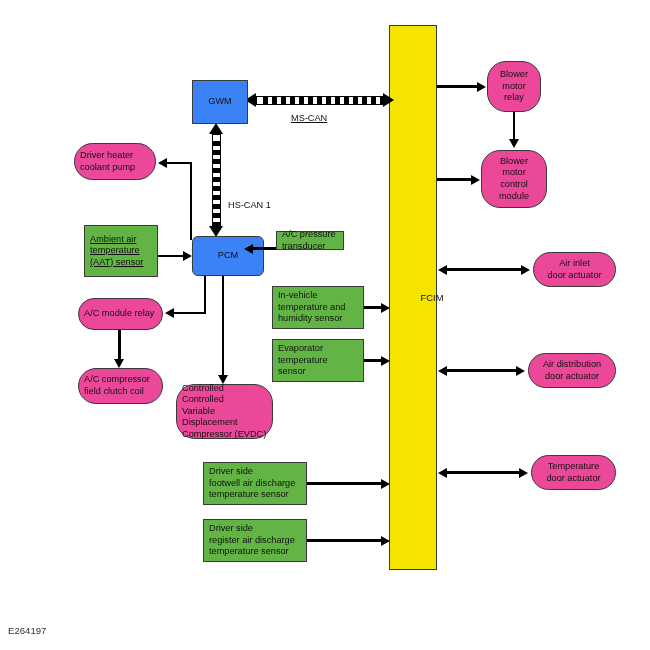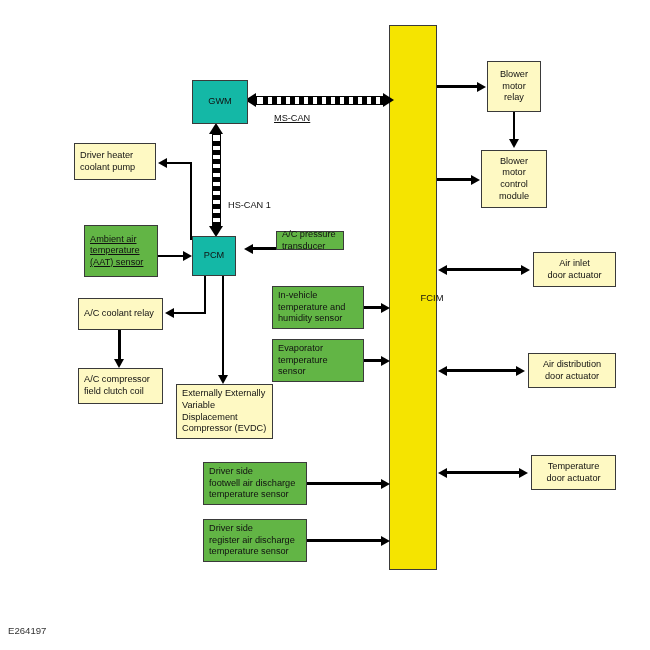--- a/index.html
+++ b/index.html
@@ -4,23 +4,23 @@
 <style>
   html,body{margin:0;padding:0;background:#ffffff;}
   body{width:650px;height:650px;font-family:"Liberation Sans",sans-serif;overflow:hidden;}
   #stage{position:relative;width:650px;height:650px;background:#ffffff;}
 
   .node{position:absolute;box-sizing:border-box;border:1.6px solid #3a3a3a;
         display:flex;align-items:center;justify-content:flex-start;
         font-size:9.2px;line-height:11.6px;color:#111;padding:3px 5px;
         white-space:pre-line;}
   .node.center{justify-content:center;text-align:center;}
-  .blue{background:#fef9c3;}
+  .blue{background:#ec4899;border-radius:19px;}
   .green{background:#62b545;}
-  .yellow{background:#14b8a6;}
+  .yellow{background:#3b82f6;}
 
   .fcim{position:absolute;box-sizing:border-box;border:1.6px solid #3a3a3a;
         background:#f5e400;display:flex;align-items:center;justify-content:center;
         font-size:9.4px;color:#111;padding-left:38px;}
 
   
   .ln{position:absolute;background:#000;}
   .h{height:2.4px;}
   .v{width:2.4px;}
 
@@ -50,32 +50,32 @@
 
 <div id="stage">
 
   <div class="fcim" style="left:389px;top:25px;width:48px;height:545px;">
     <span>FCIM</span>
   </div>
 
   <div class="bus-h" style="left:256px;top:96px;width:128px;"></div>
   <div class="ar ar-big-l" style="left:245px;top:92.5px;"></div>
   <div class="ar ar-big-r" style="left:383px;top:92.5px;"></div>
-  <div class="buslabel" style="left:274px;top:113px;text-decoration:underline;">MS-CAN</div>
+  <div class="buslabel" style="left:291px;top:113px;text-decoration:underline;">MS-CAN</div>
 
   <div class="bus-v" style="left:212px;top:134px;height:92px;"></div>
   <div class="ar ar-big-u" style="left:208.5px;top:123px;"></div>
   <div class="ar ar-big-d" style="left:208.5px;top:226px;"></div>
   <div class="buslabel" style="left:228px;top:200px;">HS-CAN 1</div>
 
   <div class="node yellow center" style="left:192px;top:80px;width:56px;height:44px;">
     <span>GWM</span>
   </div>
 
-  <div class="node yellow center" style="left:192px;top:236px;width:44px;height:40px;">
+  <div class="node yellow center" style="left:192px;top:236px;width:72px;height:40px;border-radius:6px;">
     <span>PCM</span>
   </div>
 
   <div class="node blue" style="left:74px;top:143px;width:82px;height:37px;">
     <span>Driver heater
 coolant pump</span>
   </div>
 
   <div class="ln v" style="left:190px;top:162px;height:78px;"></div>
   <div class="ln h" style="left:167px;top:162px;width:25px;"></div>
@@ -90,35 +90,35 @@
   <div class="ar ar-r" style="left:183px;top:251px;"></div>
 
   <div class="node green" style="left:276px;top:231px;width:68px;height:19px;">
     <span>A/C pressure
 transducer</span>
   </div>
   <div class="ln h" style="left:253px;top:247.3px;width:23px;"></div>
   <div class="ar ar-l" style="left:244px;top:243.5px;"></div>
 
   <div class="node blue" style="left:78px;top:298px;width:85px;height:32px;">
-    <span>A/C coolant relay</span>
+    <span>A/C module relay</span>
   </div>
   <div class="ln v" style="left:204px;top:276px;height:38px;"></div>
   <div class="ln h" style="left:174px;top:312px;width:32px;"></div>
   <div class="ar ar-l" style="left:165px;top:308.2px;"></div>
 
   <div class="node blue" style="left:78px;top:368px;width:85px;height:36px;">
     <span>A/C compressor
 field clutch coil</span>
   </div>
   <div class="ln v" style="left:118px;top:330px;width:2.6px;height:29px;"></div>
   <div class="ar ar-d" style="left:114.3px;top:359px;"></div>
 
   <div class="node blue" style="left:176px;top:384px;width:97px;height:55px;">
-    <span>Externally Externally
+    <span>Controlled Controlled
 Variable Displacement
 Compressor (EVDC)</span>
   </div>
   <div class="ln v" style="left:222px;top:276px;height:99px;"></div>
   <div class="ar ar-d" style="left:218.2px;top:375px;"></div>
 
   <div class="node green" style="left:272px;top:286px;width:92px;height:43px;">
     <span>In-vehicle
 temperature and
 humidity sensor</span>

